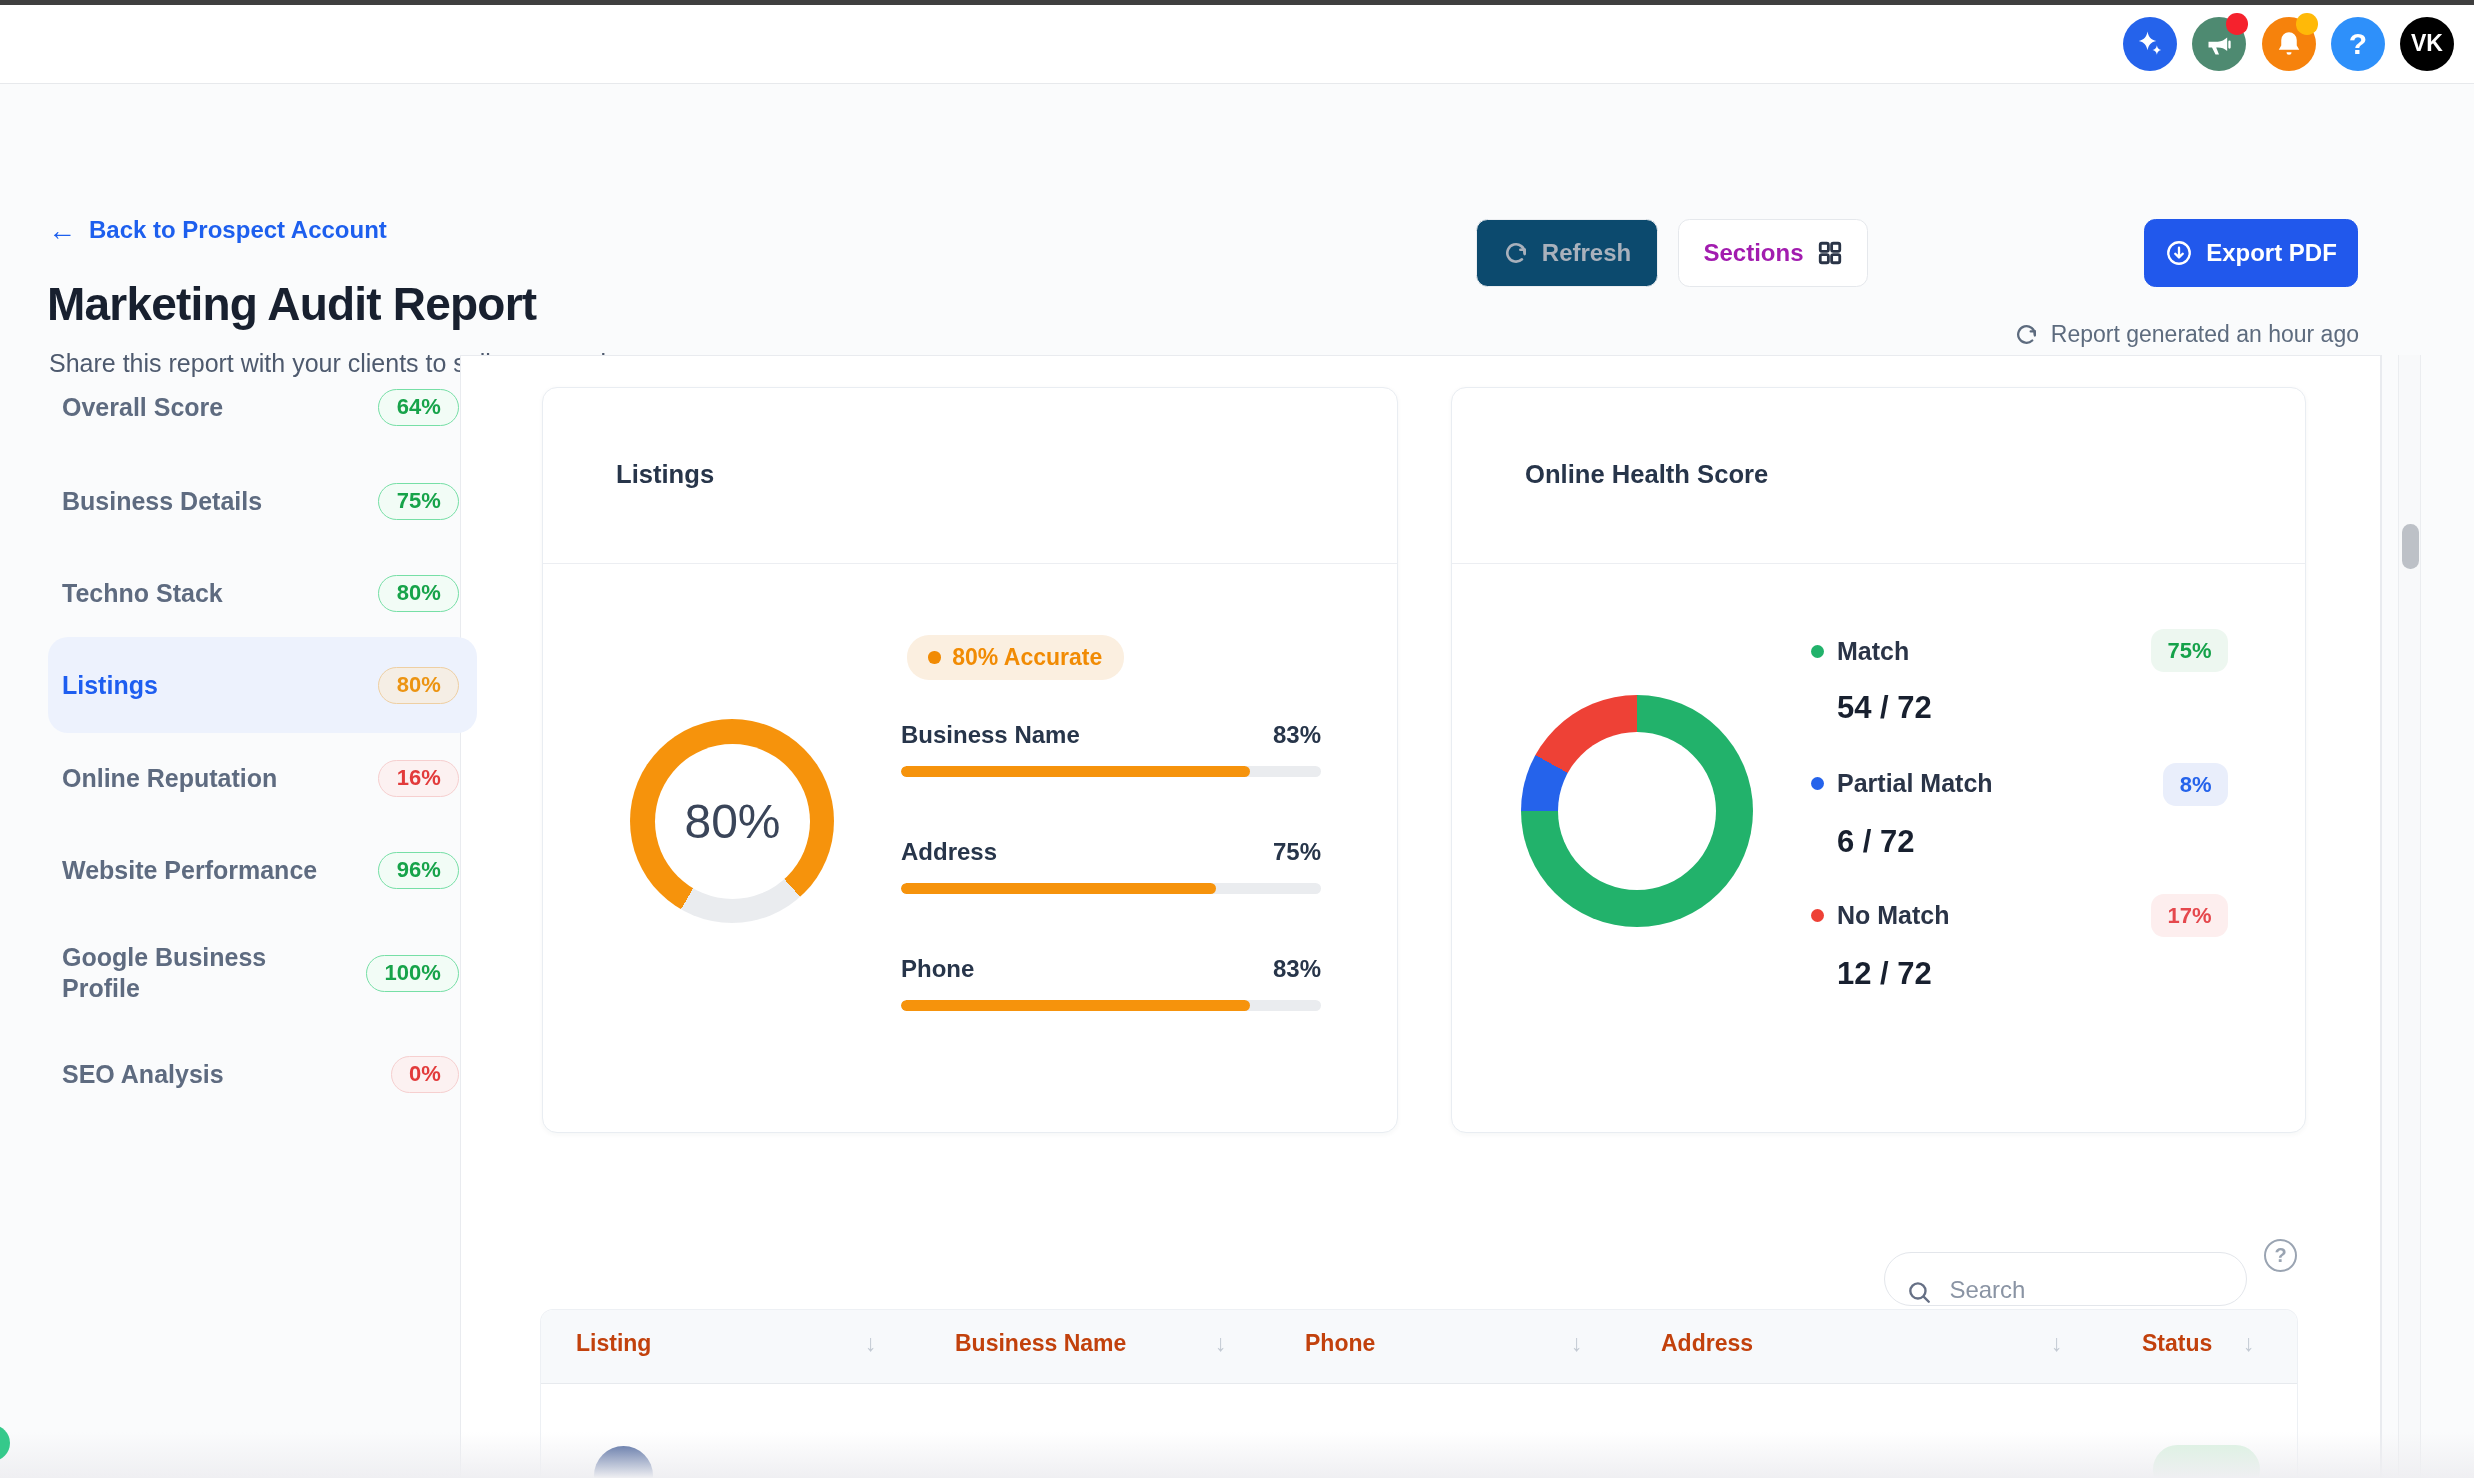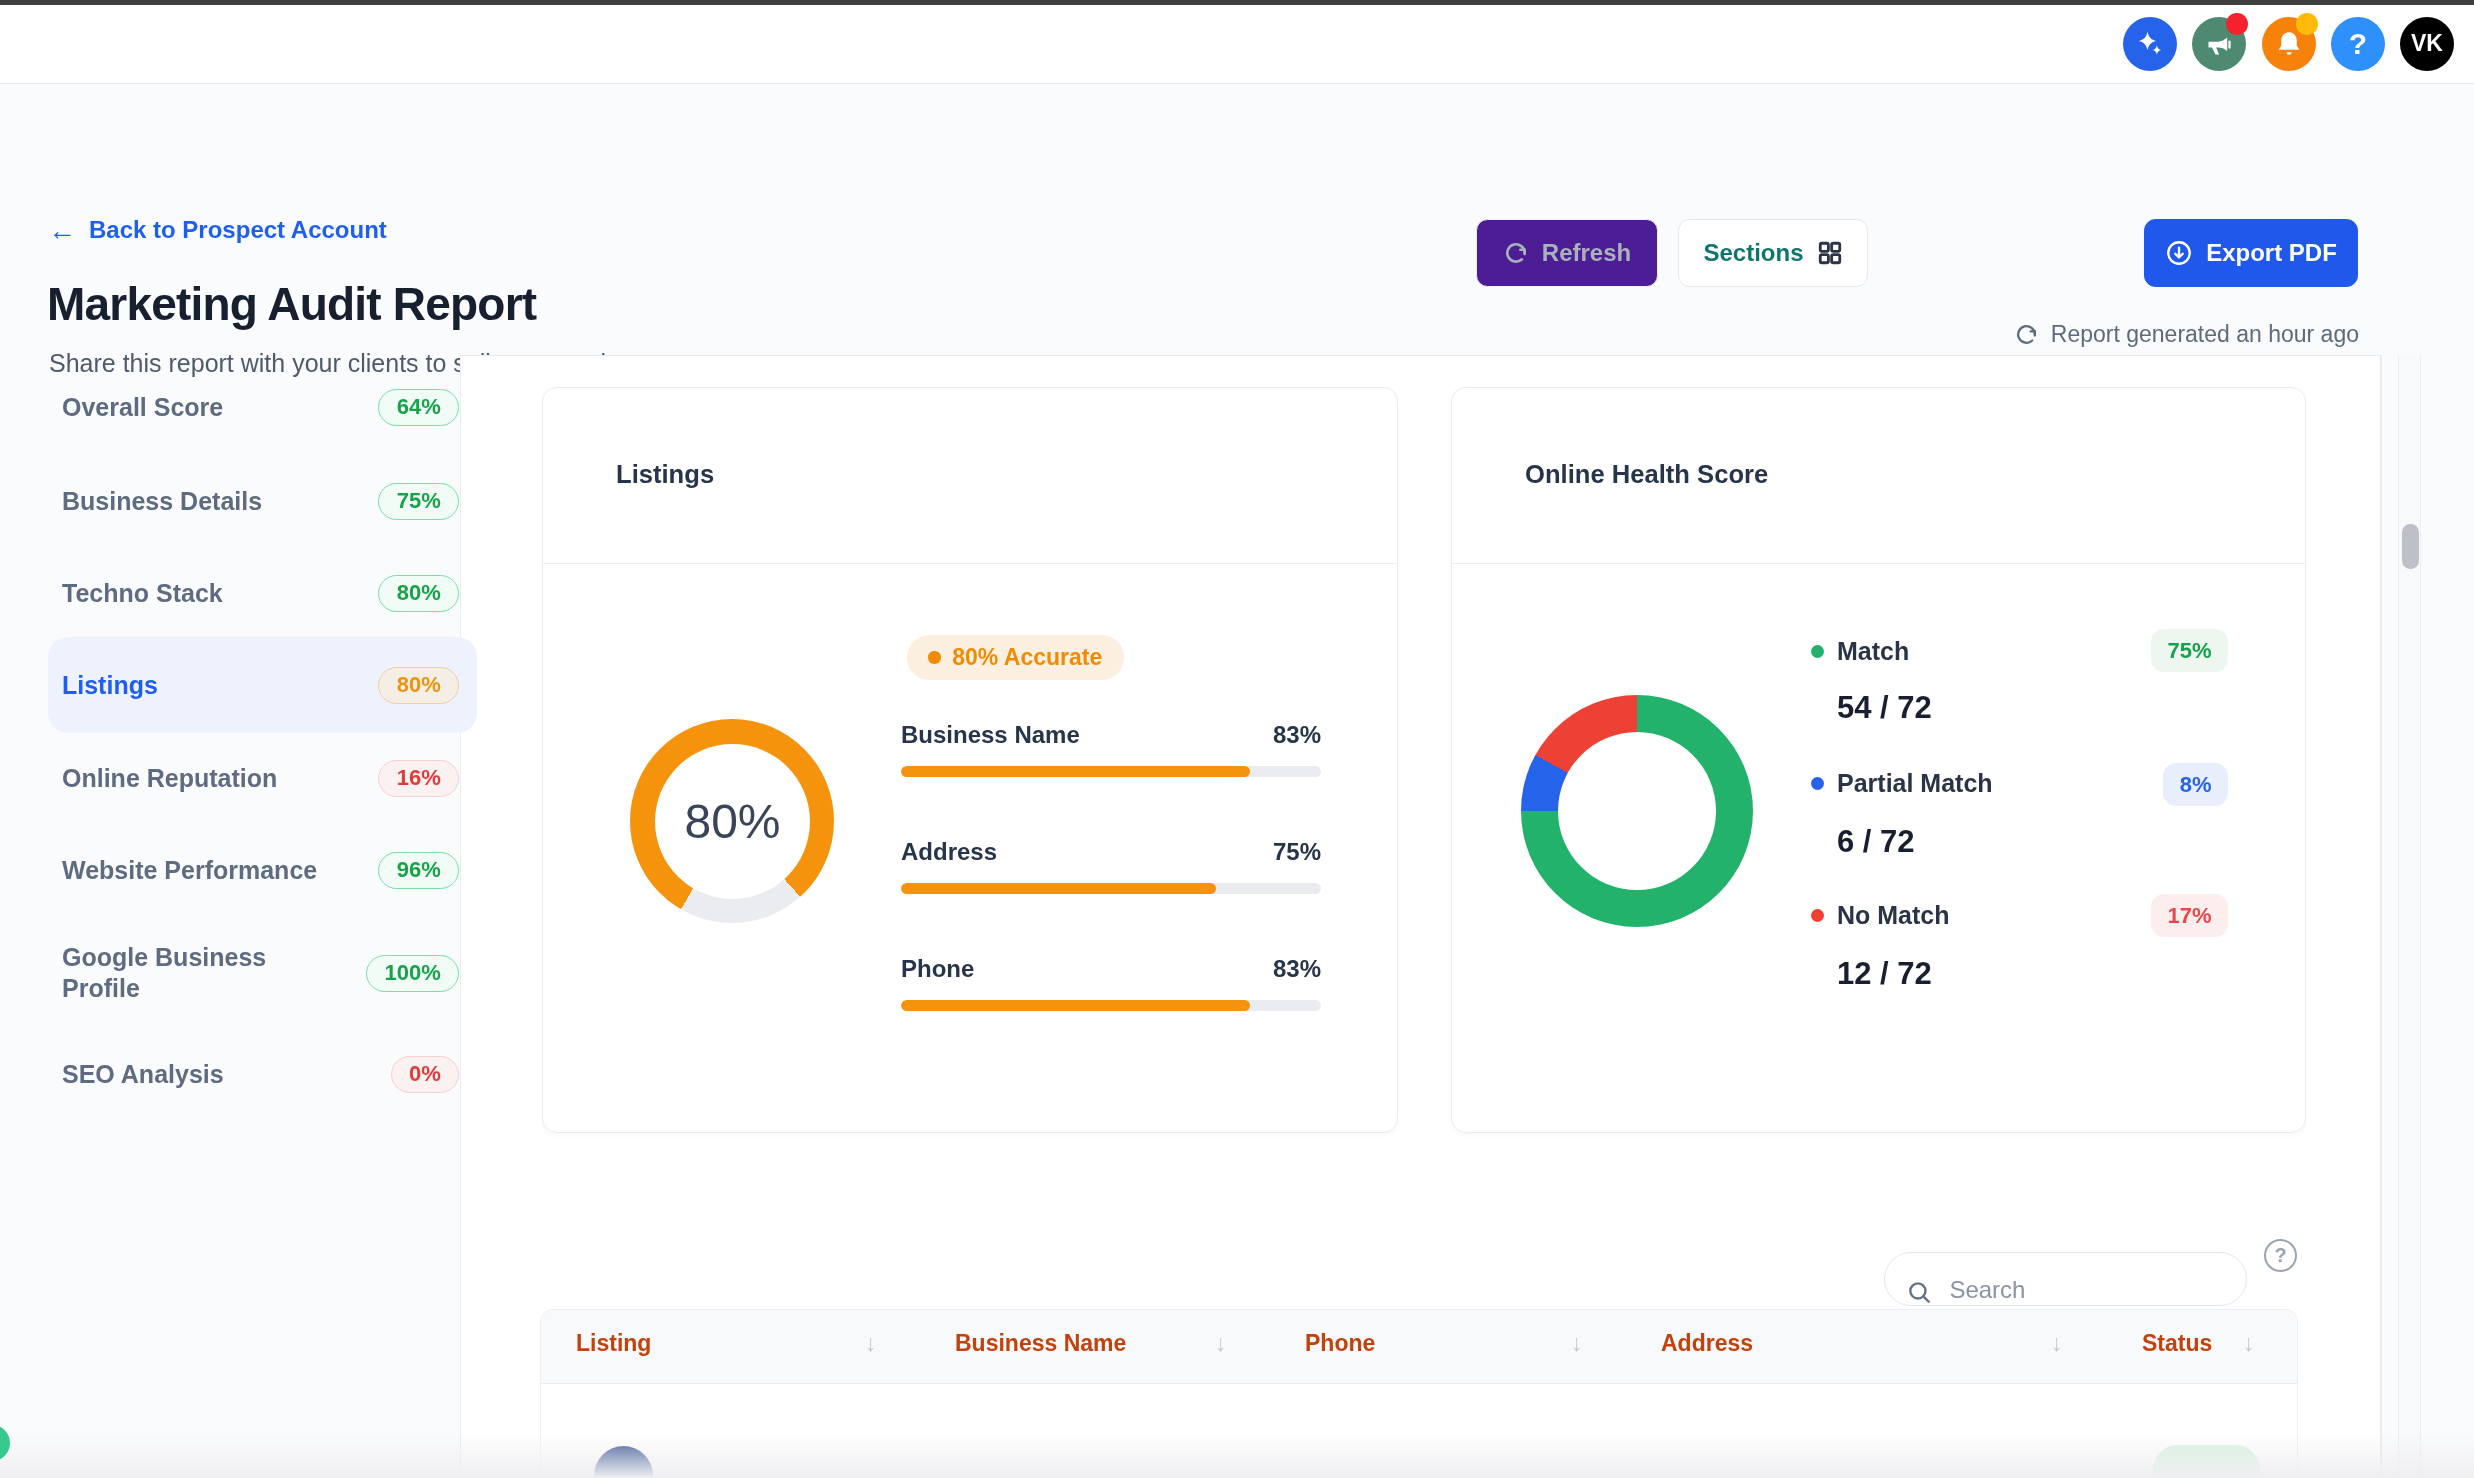--- a/index.html
+++ b/index.html
@@ -11,22 +11,22 @@
   .os-strip{left:0;top:0;width:2475px;height:5px;background:#3F3F3F;}
   .topbar{left:0;top:5px;width:2475px;height:79px;background:#FFFFFF;border-bottom:0.8px solid #E7E9EC;}
   .tb-icon{position:absolute;top:11.5px;width:54px;height:54px;border-radius:50%;display:flex;align-items:center;justify-content:center;cursor:pointer;}
   .tb-dot{position:absolute;width:21.4px;height:21.4px;border-radius:50%;top:-3.3px;right:-1.6px;}
   
   .page-header{left:0;top:84px;width:2475px;height:271px;background:#FAFBFC;}
   .back-link{left:48px;top:132px;display:flex;align-items:center;gap:13px;color:#1D5FEE;font-size:24px;font-weight:700;cursor:pointer;}
   .h1{left:47px;top:193px;font-size:46px;font-weight:800;color:#18202F;letter-spacing:-0.8px;}
   .subtitle{left:49px;top:265px;font-size:25px;color:#4E5A6E;}
   .btn{position:absolute;top:135px;height:68px;border-radius:11.5px;border:1.6px solid #E5E8EC;background:#FFFFFF;
-       display:flex;align-items:center;justify-content:center;gap:13px;font-size:24px;font-weight:700;color:#0f766e;cursor:pointer;box-sizing:border-box;}
-  .btn.disabled{color:#A9B1BC;background:#4c1d95;border-color:#ECEEF1;cursor:default;}
+       display:flex;align-items:center;justify-content:center;gap:13px;font-size:24px;font-weight:700;color:#a21caf;cursor:pointer;box-sizing:border-box;}
+  .btn.disabled{color:#A9B1BC;background:#0c4a6e;border-color:#ECEEF1;cursor:default;}
   .btn.primary{background:#2158EC;border-color:#2158EC;color:#FFFFFF;}
   .generated{top:237px;right:116px;display:flex;align-items:center;gap:11.5px;color:#5D6B7E;font-size:23px;font-weight:500;}
   
   .content-pane{left:460px;top:355px;width:1920px;height:1123px;background:#FFFFFF;border-top:0.8px solid #E9EBEF;border-left:0.8px solid #E9EBEF;}
   
   .side-item{position:absolute;left:48px;width:397px;height:96px;display:flex;align-items:center;justify-content:space-between;
              padding:0 18px 0 14px;border-radius:20px;cursor:pointer;}
   .side-item.selected{background:#EDF2FD;}
   .side-label{font-size:25px;font-weight:700;color:#5E6B80;line-height:31px;max-width:272px;}
   .side-item.selected .side-label{color:#1E5EF0;}

